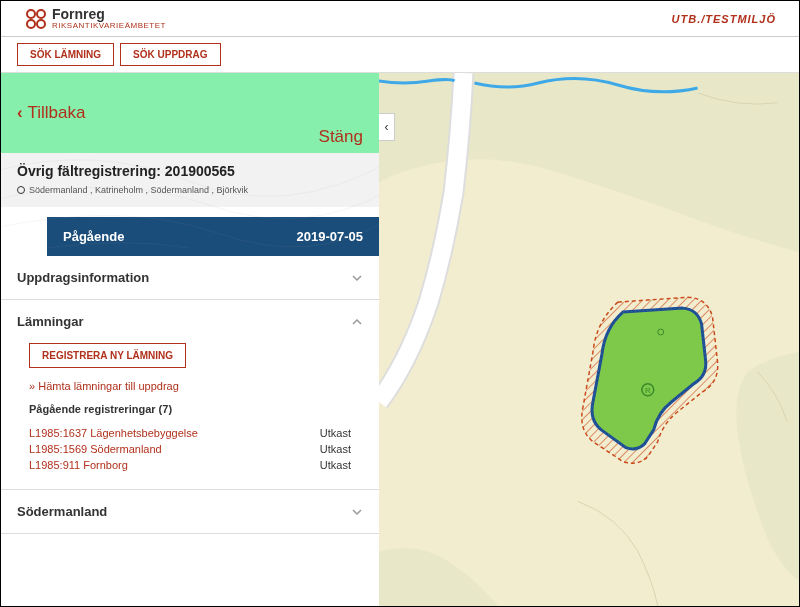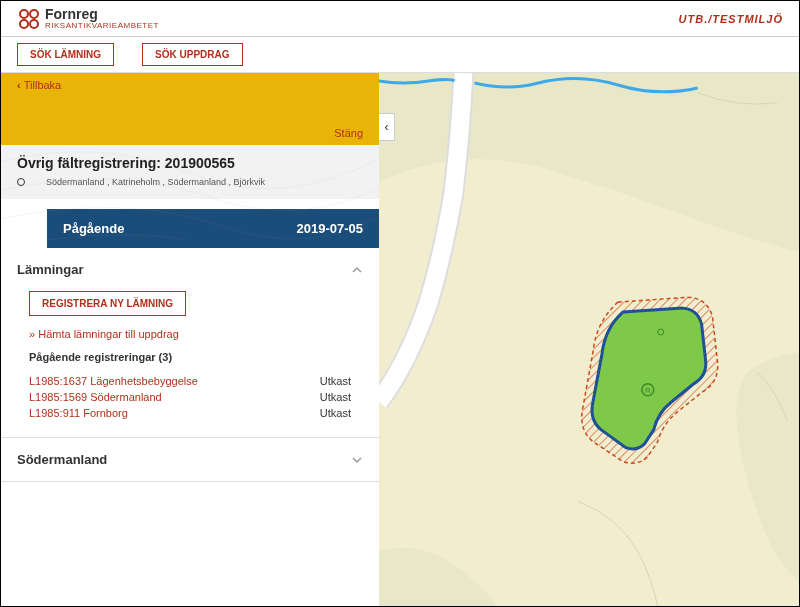--- a/index.html
+++ b/index.html
@@ -12,21 +12,21 @@
       width: 800px;
       height: 607px;
       border: 1px solid #000;
       overflow: hidden;
       position: relative;
     }
     .header {
       display: flex;
       justify-content: space-between;
       align-items: center;
-      padding: 4px 16px;
+      padding: 4px 23px;
       border-bottom: 1px solid #ccc;
       height: 36px;
     }
     .logo-area {
       display: flex;
       align-items: center;
       gap: 4px;
     }
     .logo-icon {
       width: 24px;
@@ -48,21 +48,21 @@
       color: #b0301b;
       font-size: 11px;
       font-style: italic;
       font-weight: bold;
       letter-spacing: 1px;
     }
     .toolbar {
       padding: 6px 16px;
       border-bottom: 1px solid #ddd;
       display: flex;
-      gap: 28px;
+      gap: 6px;
     }
     .btn-outline {
       border: 1px solid #b0301b;
       color: #b0301b;
       background: #fff;
       padding: 5px 12px;
       font-size: 10px;
       font-weight: bold;
       cursor: pointer;
     }
@@ -74,22 +74,23 @@
       width: 378px;
       background: #fff;
       display: flex;
       flex-direction: column;
       overflow: hidden;
     }
     .nav-row {
       display: flex;
       justify-content: space-between;
       padding: 6px 16px;
-      font-size: 11px;
-      background: #eab308;
+      font-size: 17px;
+      background: #86efac;
+      align-items: center;
     }
     .back-link {
       color: #b0301b;
       cursor: pointer;
     }
     .back-link::before {
       content: "‹ ";
       font-weight: bold;
     }
     .close-link {
@@ -116,21 +117,21 @@
       font-size: 14px;
       font-weight: bold;
       color: #222;
       margin-bottom: 6px;
     }
     .location-row {
       font-size: 9px;
       color: #555;
       display: flex;
       align-items: center;
-      gap: 21px;
+      gap: 4px;
     }
     .pin-icon {
       width: 8px;
       height: 8px;
       border: 1px solid #333;
       border-radius: 50%;
       display: inline-block;
     }
     .status-bar {
       background: #1b4d7a;
@@ -284,32 +285,40 @@
         <span class="pin-icon"></span>
         <span>Södermanland , Katrineholm , Södermanland , Björkvik</span>
       </div>
     </div>
 
     <div class="status-bar">
       <span>Pågående</span>
       <span>2019-07-05</span>
     </div>
 
+    <div class="section">
+      <div class="section-header">
+        <span>Uppdragsinformation</span>
+        <svg class="chevron" viewBox="0 0 12 12">
+            <path d="M2 4 L6 8 L10 4" fill="none" stroke="currentColor" stroke-width="1.5"></path>
+          </svg>
+      </div>
+    </div>
 
     <div class="section">
       <div class="section-header">
         <span>Lämningar</span>
         <svg class="chevron" viewBox="0 0 12 12">
             <path d="M2 8 L6 4 L10 8" fill="none" stroke="currentColor" stroke-width="1.5"></path>
           </svg>
       </div>
       <div class="section-body">
         <button class="btn-register">REGISTRERA NY LÄMNING</button>
         <a class="fetch-link">Hämta lämningar till uppdrag</a>
-        <div class="subhead">Pågående registreringar (3)</div>
+        <div class="subhead">Pågående registreringar (7)</div>
         <ul class="reg-list">
           <li>
             <a>L1985:1637 Lägenhetsbebyggelse</a>
             <span>Utkast</span>
           </li>
           <li>
             <a>L1985:1569 Södermanland</a>
             <span>Utkast</span>
           </li>
           <li>

